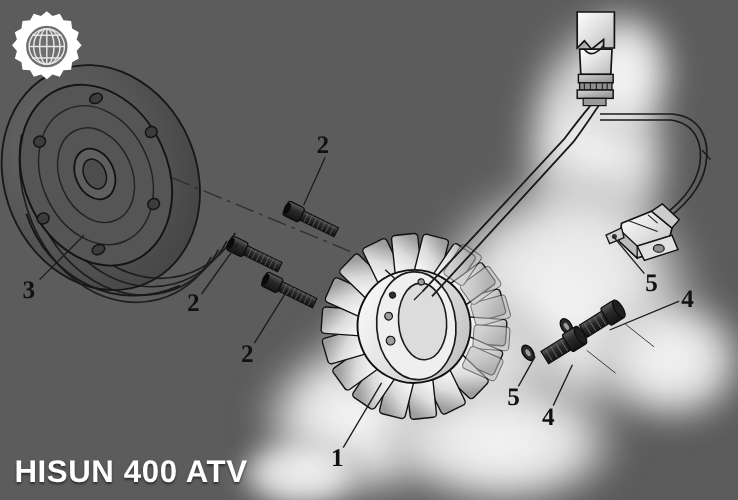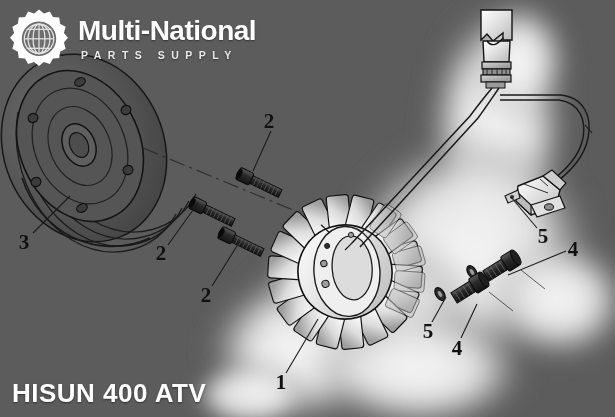--- a/index.html
+++ b/index.html
@@ -433,21 +433,17 @@
       <g fill="none" stroke="#e6e6e6" stroke-width="1.25">
         <circle cx="32" cy="31.8" r="15.2"></circle>
         <ellipse cx="32" cy="31.8" rx="6.2" ry="15.2"></ellipse>
         <ellipse cx="32" cy="31.8" rx="11.3" ry="15.2"></ellipse>
         <line x1="16.8" y1="31.8" x2="47.2" y2="31.8"></line>
         <path d="M 19.3 22.0 H 44.7"></path>
         <path d="M 19.3 41.6 H 44.7"></path>
         <line x1="32" y1="16.6" x2="32" y2="47.0"></line>
       </g>
     </svg>
-    <div class="wordmark">
-      <div class="title">Multi-National</div>
-      <div class="subtitle">PARTS SUPPLY</div>
-    </div>
   </div>
 
   <div id="model">HISUN 400 ATV</div>
 
 </div>
 
 </body></html>

